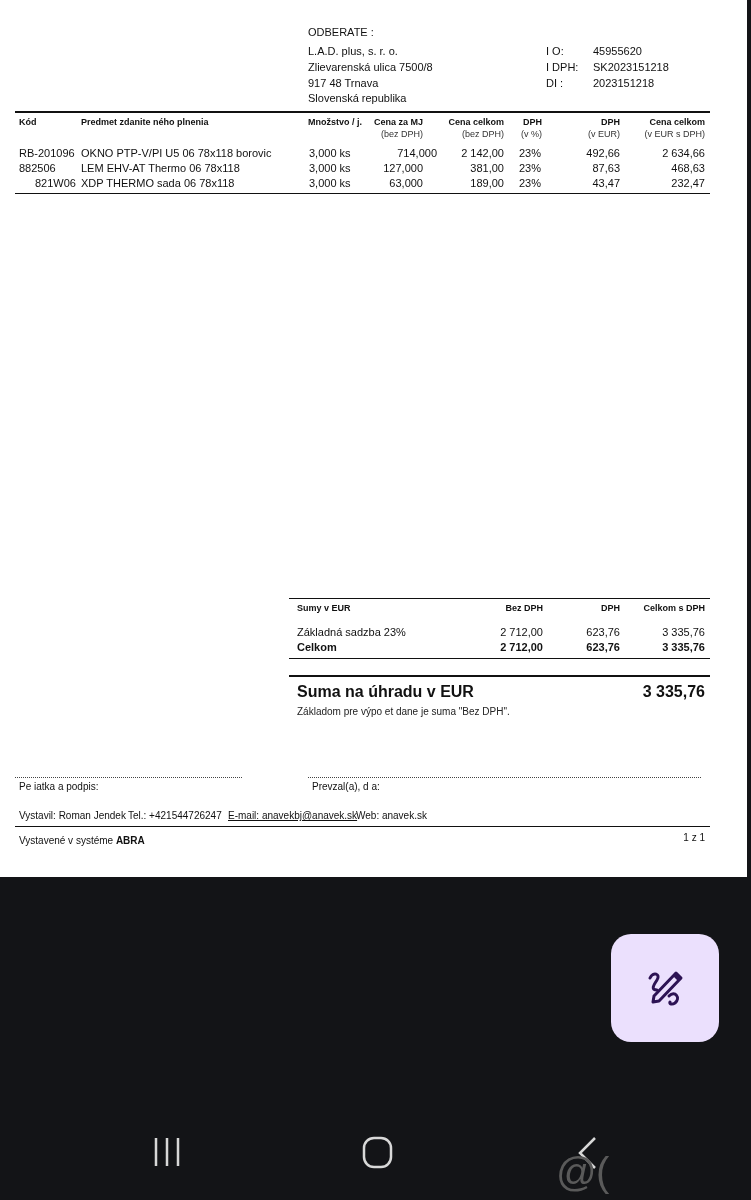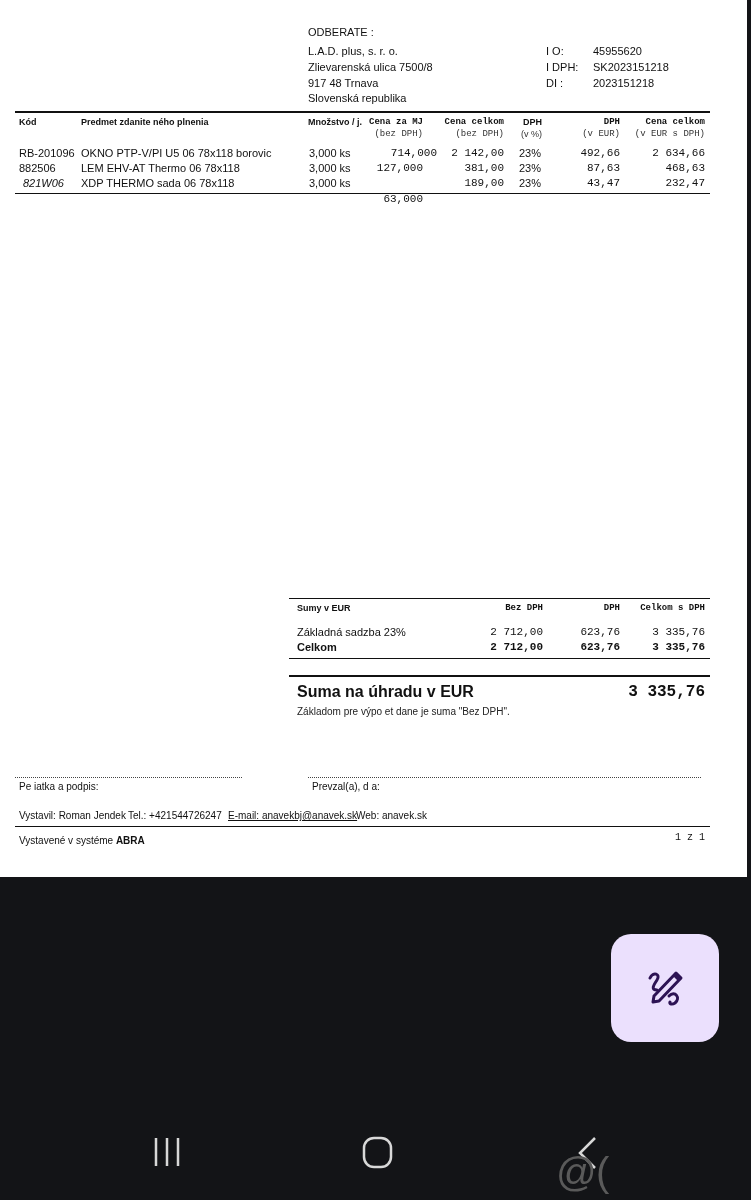--- a/index.html
+++ b/index.html
@@ -9,21 +9,21 @@
     font-family:"Liberation Sans", sans-serif; color:#111;
   }
   .page {
     position:absolute; left:0; top:0; width:747px; height:877px;
     background:#ffffff;
   }
   .abs { position:absolute; white-space:nowrap; }
   .f10 { font-size:10px; }
   .f8 { font-size:10px; }
   .b { font-weight:bold; }
-  .r { text-align:center;font-family:Liberation Mono, monospace; }
+  .r { text-align:center; }
   .hr { position:absolute; background:#111; }
   .dotted { position:absolute; border-top:1px dotted #444; height:0; }
 
   
   .buyer-title { left:308px; top:26px; font-size:11px; }
   .buyer-line { left:308px; font-size:11px; }
   .id-label { left:546px; font-size:11px; }
   .id-val { left:593px; font-size:11px; }
 
   
@@ -96,24 +96,24 @@
     <div class="abs td" style="left:81px; top:162px;">LEM EHV-AT Thermo 06 78x118</div>
     <div class="abs td" style="left:309px; top:162px;">3,000 ks</div>
     <div class="abs td r" style="right:324px; top:162px;">127,000</div>
     <div class="abs td r" style="right:243px; top:162px;">381,00</div>
     <div class="abs td" style="left:519px; top:162px;">23%</div>
     <div class="abs td r" style="right:127px; top:162px;">87,63</div>
     <div class="abs td r" style="right:42px; top:162px;">468,63</div>
   </div>
 
   <div>
-    <div class="abs td" style="left:23px; top:177px;font-style:italic;">821W06</div>
+    <div class="abs td" style="left:35px; top:177px;">821W06</div>
     <div class="abs td" style="left:81px; top:177px;">XDP THERMO sada 06 78x118</div>
     <div class="abs td" style="left:309px; top:177px;">3,000 ks</div>
-    <div class="abs td r" style="right:324px; top:177px;margin-top:16px;">63,000</div>
+    <div class="abs td r" style="right:324px; top:177px;">63,000</div>
     <div class="abs td r" style="right:243px; top:177px;">189,00</div>
     <div class="abs td" style="left:519px; top:177px;">23%</div>
     <div class="abs td r" style="right:127px; top:177px;">43,47</div>
     <div class="abs td r" style="right:42px; top:177px;">232,47</div>
   </div>
 
   <div class="hr" style="left:15px; top:193px; width:695px; height:1px;"></div>
 
   <div class="hr" style="left:289px; top:598px; width:421px; height:1px;"></div>
   <div class="abs sum-th" style="left:297px; top:603px;">Sumy v EUR</div>

